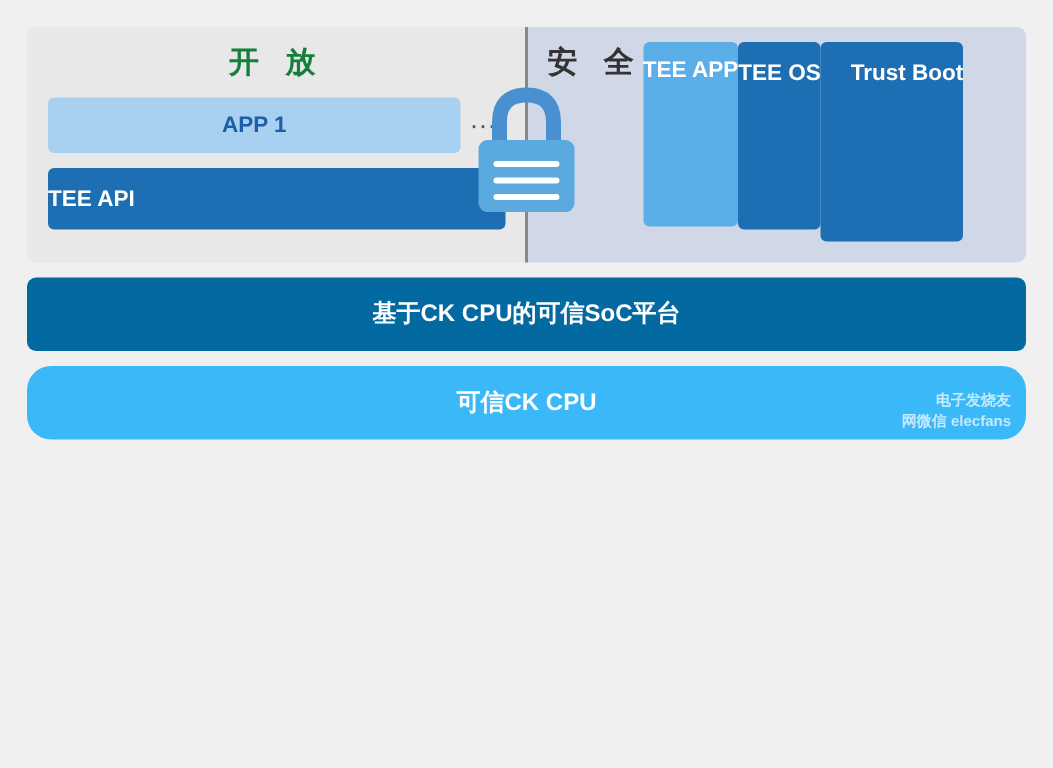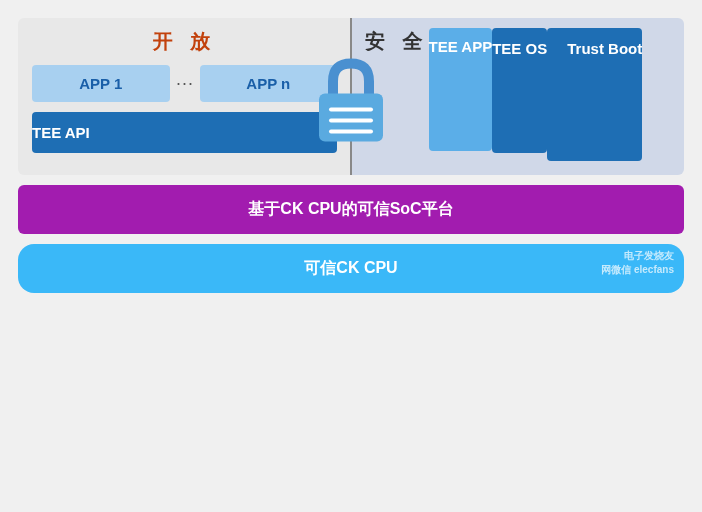--- a/index.html
+++ b/index.html
@@ -47,21 +47,21 @@
       padding: 10px 14px 14px 14px;
       display: flex;
       flex-direction: row;
       gap: 0;
     }
 
     .panel-title {
       text-align: center;
       font-size: 20px;
       font-weight: bold;
-      color: #c2410c;
+      color: #15803d;
       margin-bottom: 10px;
       letter-spacing: 6px;
     }
 
     .panel-title.right-title {
       color: #333;
     }
 
     .app-row {
       display: flex;
@@ -157,21 +157,21 @@
       bottom: 0;
       width: 2px;
       background: #888;
       transform: translateX(-50%);
       z-index: 1;
     }
 
     
     .bottom-bar {
       width: 100%;
-      background: #a21caf;
+      background: #0369a1;
       border-radius: 6px;
       padding: 14px 0;
       text-align: center;
       color: white;
       font-size: 16px;
       font-weight: bold;
     }
 
     .bottom-bar-2 {
       width: 100%;
@@ -181,40 +181,39 @@
       text-align: center;
       color: white;
       font-size: 16px;
       font-weight: bold;
       position: relative;
     }
 
     .watermark {
       position: absolute;
       right: 10px;
-      bottom: 16px;
+      bottom: 4px;
       font-size: 10px;
       color: rgba(255,255,255,0.7);
       text-align: right;
       line-height: 1.4;
     }
   </style>
 </head>
 <body>
 
 <div class="main-wrapper">
 
   <div class="top-area">
 
     <div class="left-panel">
       <div class="panel-title">开 放</div>
       <div class="app-row">
         <div class="app-box">APP 1</div>
         <div class="dots-box">···</div>
-        <div class="app-box">APP n</div>
       </div>
       <div class="bar-row">TEE API</div>
     </div>
 
     <div class="panel-divider"></div>
 
     <div class="lock-wrapper">
       <svg class="lock-svg" viewBox="0 0 72 90" xmlns="http://www.w3.org/2000/svg">
 
         <path d="M18,38 L18,24 Q18,6 36,6 Q54,6 54,24 L54,38" fill="none" stroke="#4a90d0" stroke-width="10" stroke-linecap="round"></path>

